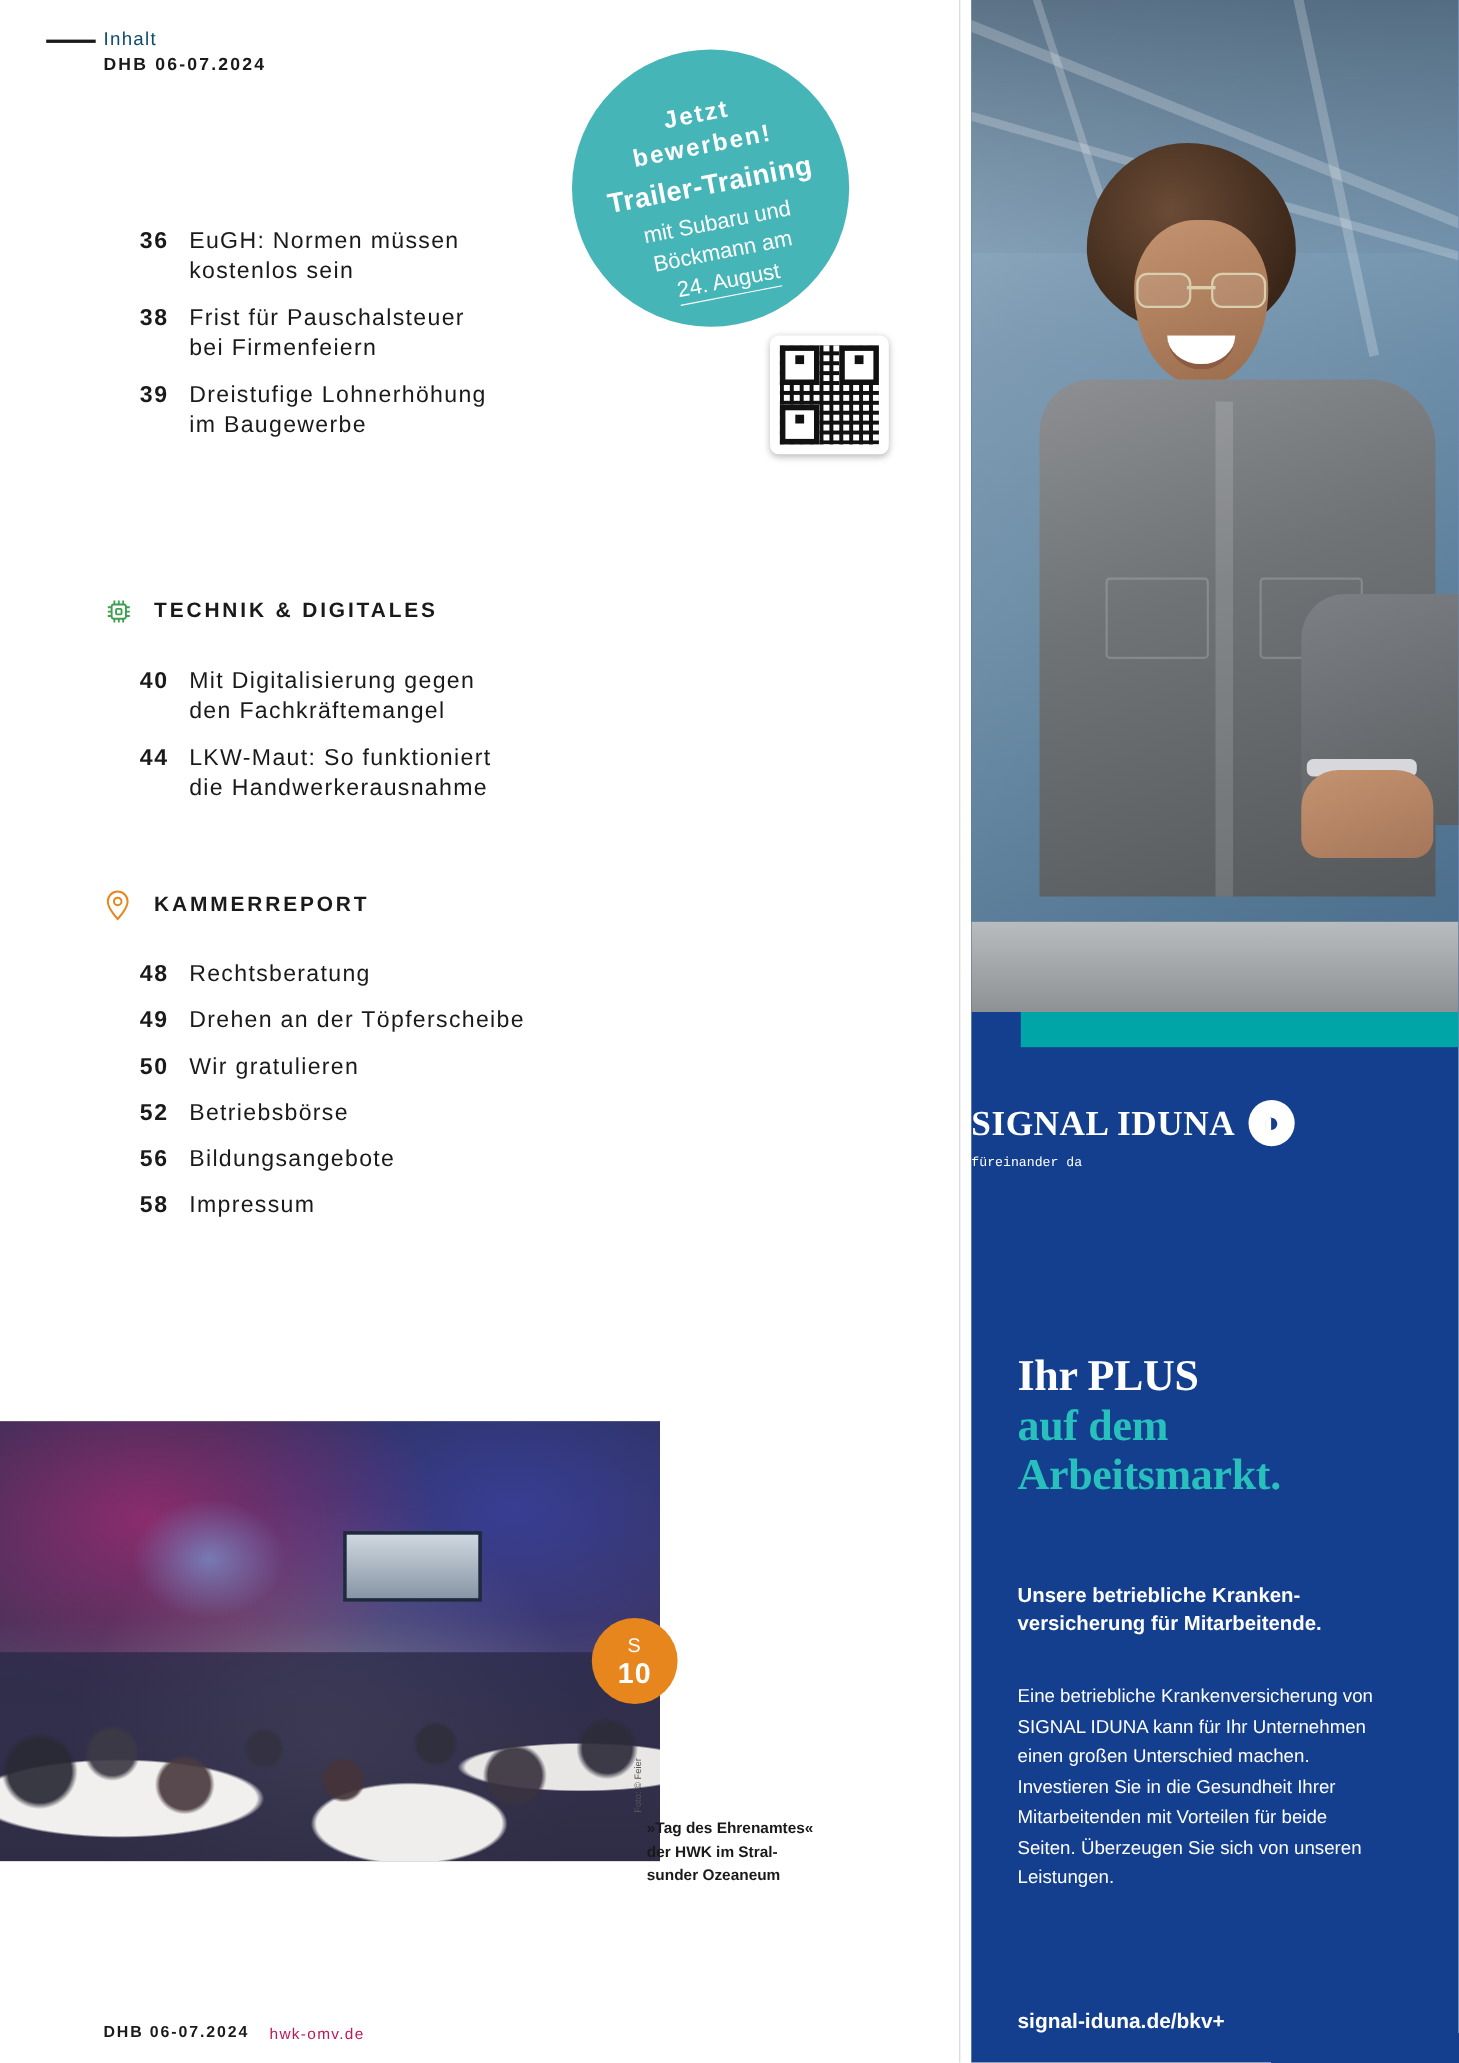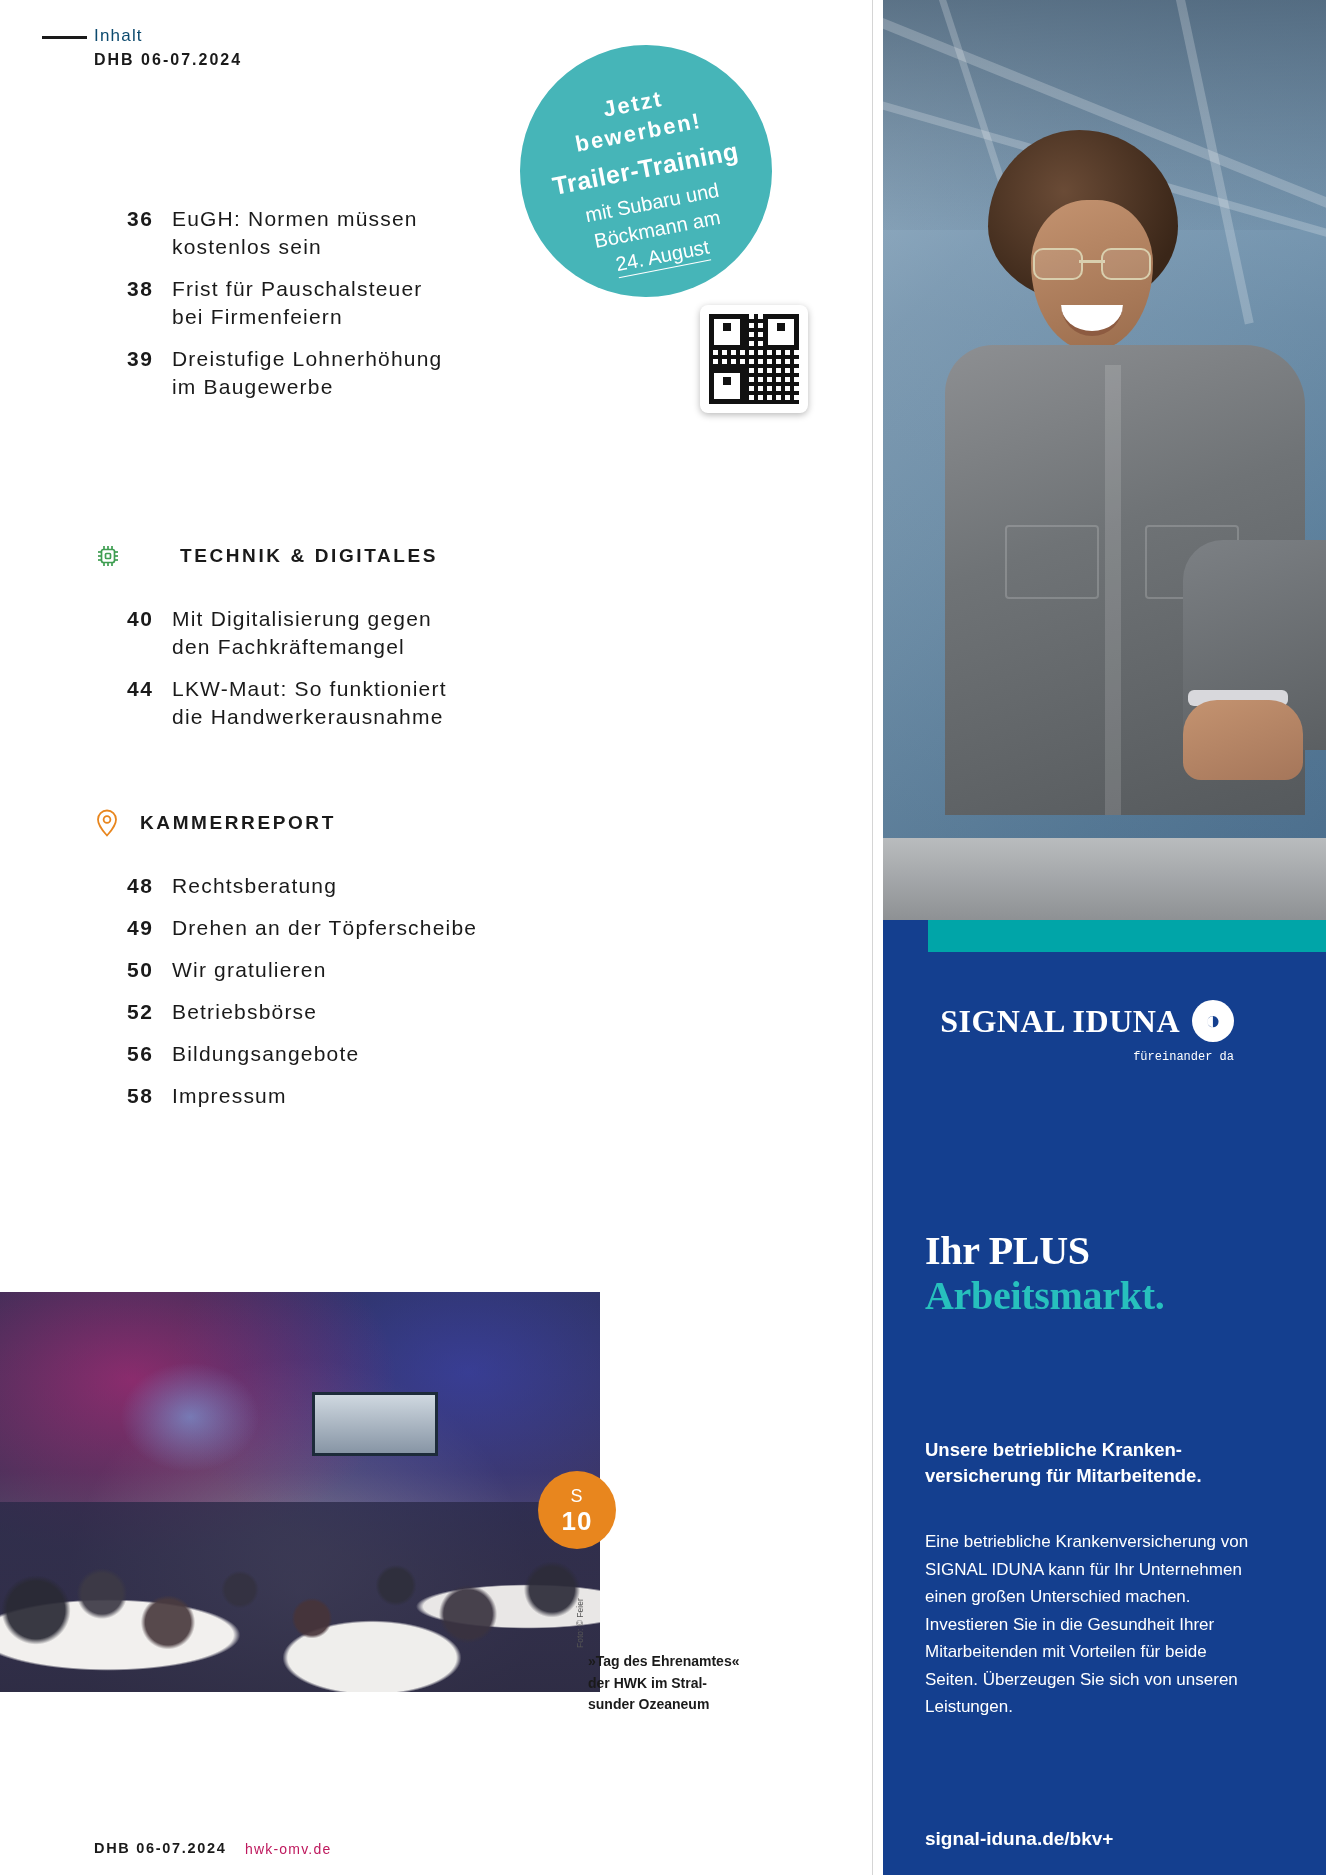--- a/index.html
+++ b/index.html
@@ -409,21 +409,21 @@
     position: absolute;
     left: 45px; top: 920px;
     width: 398px; height: 32px;
     background: #00a5a8;
   }
 
   #ad-logo {
     position: absolute;
     left: 0; top: 1000px;
     width: 351px;
-    text-align: right;
+    text-align: left;
     color: #ffffff;
   }
   #ad-logo .brand {
     font-family: "Liberation Serif", serif;
     font-size: 32px;
     font-weight: bold;
     letter-spacing: 0.5px;
     display: inline-flex;
     align-items: center;
     gap: 12px;
@@ -505,21 +505,21 @@
       <div class="toc-title">Frist für Pauschalsteuer
 bei Firmenfeiern</div>
     </div>
     <div class="toc-item">
       <div class="toc-page">39</div>
       <div class="toc-title">Dreistufige Lohnerhöhung
 im Baugewerbe</div>
     </div>
   </div>
 
-  <div class="section-head" style="top:542px;gap:40px;">
+  <div class="section-head" style="top:542px;">
     <div class="section-icon">
       <svg width="28" height="28" viewBox="0 0 28 28" fill="none" stroke="#3f9e52" stroke-width="1.7">
         <rect x="7.5" y="7.5" width="13" height="13" rx="2"></rect>
         <rect x="11.5" y="11.5" width="5" height="5" rx="1"></rect>
         <line x1="10" y1="7.5" x2="10" y2="4"></line>
           <line x1="14" y1="7.5" x2="14" y2="4"></line>
           <line x1="18" y1="7.5" x2="18" y2="4"></line>
         <line x1="10" y1="20.5" x2="10" y2="24"></line>
           <line x1="14" y1="20.5" x2="14" y2="24"></line>
           <line x1="18" y1="20.5" x2="18" y2="24"></line>
@@ -664,18 +664,19 @@
     <div class="brand">
       <span>SIGNAL IDUNA</span>
       <span class="brand-mark">◑</span>
     </div>
     <div class="tagline">füreinander da</div>
   </div>
 </div>
 
 <div id="ad-headline">
   <div class="hl white">Ihr PLUS</div>
+  <div class="hl teal">auf dem</div>
   <div class="hl teal">Arbeitsmarkt.</div>
 </div>
 
 <div id="ad-sub">Unsere betriebliche Kranken-versicherung für Mitarbeitende.</div>
 <div id="ad-body">Eine betriebliche Krankenversicherung von SIGNAL IDUNA kann für Ihr Unternehmen einen großen Unterschied machen. Investieren Sie in die Gesundheit Ihrer Mitarbeitenden mit Vorteilen für beide Seiten. Überzeugen Sie sich von unseren Leistungen.</div>
 <div id="ad-url">signal-iduna.de/bkv+</div>
 
 </body></html>

